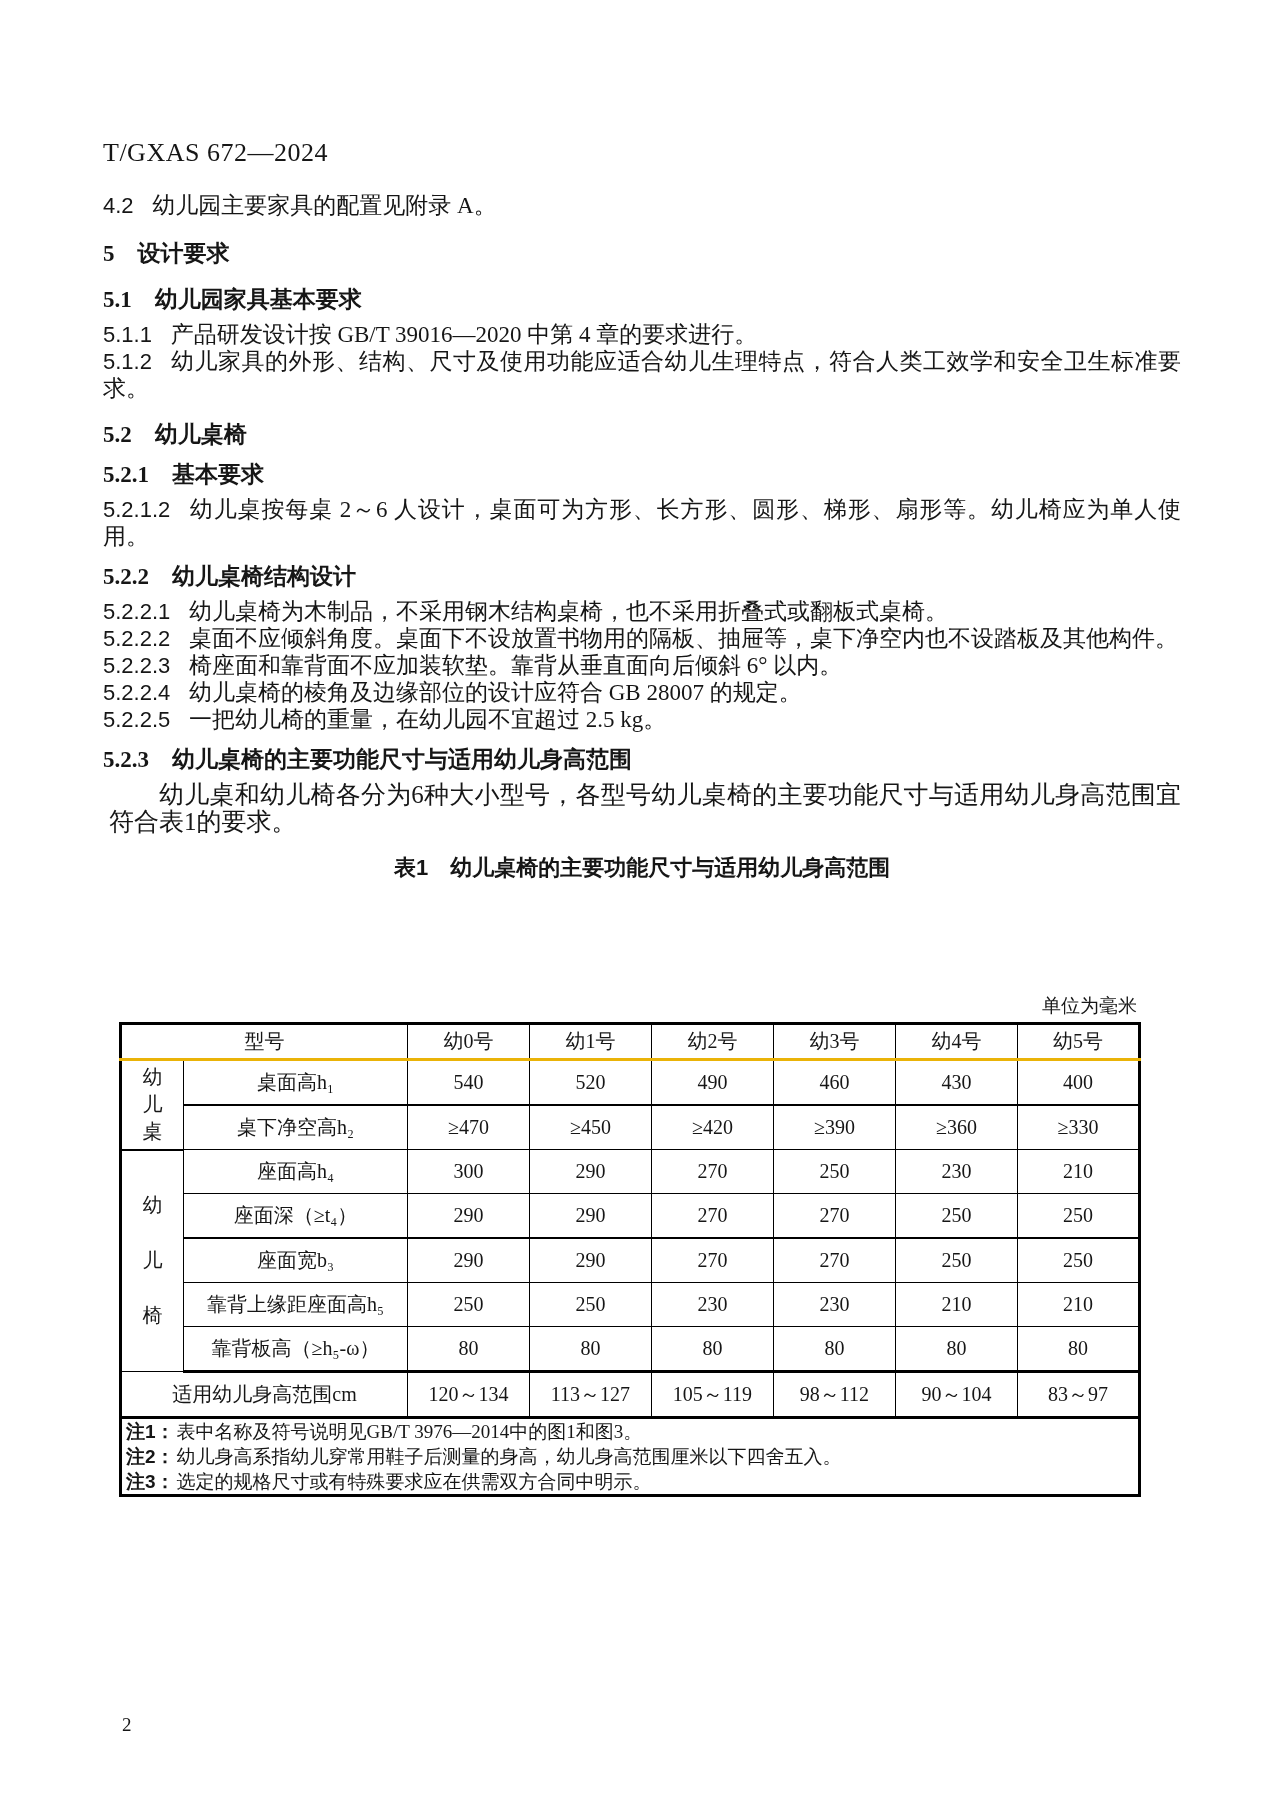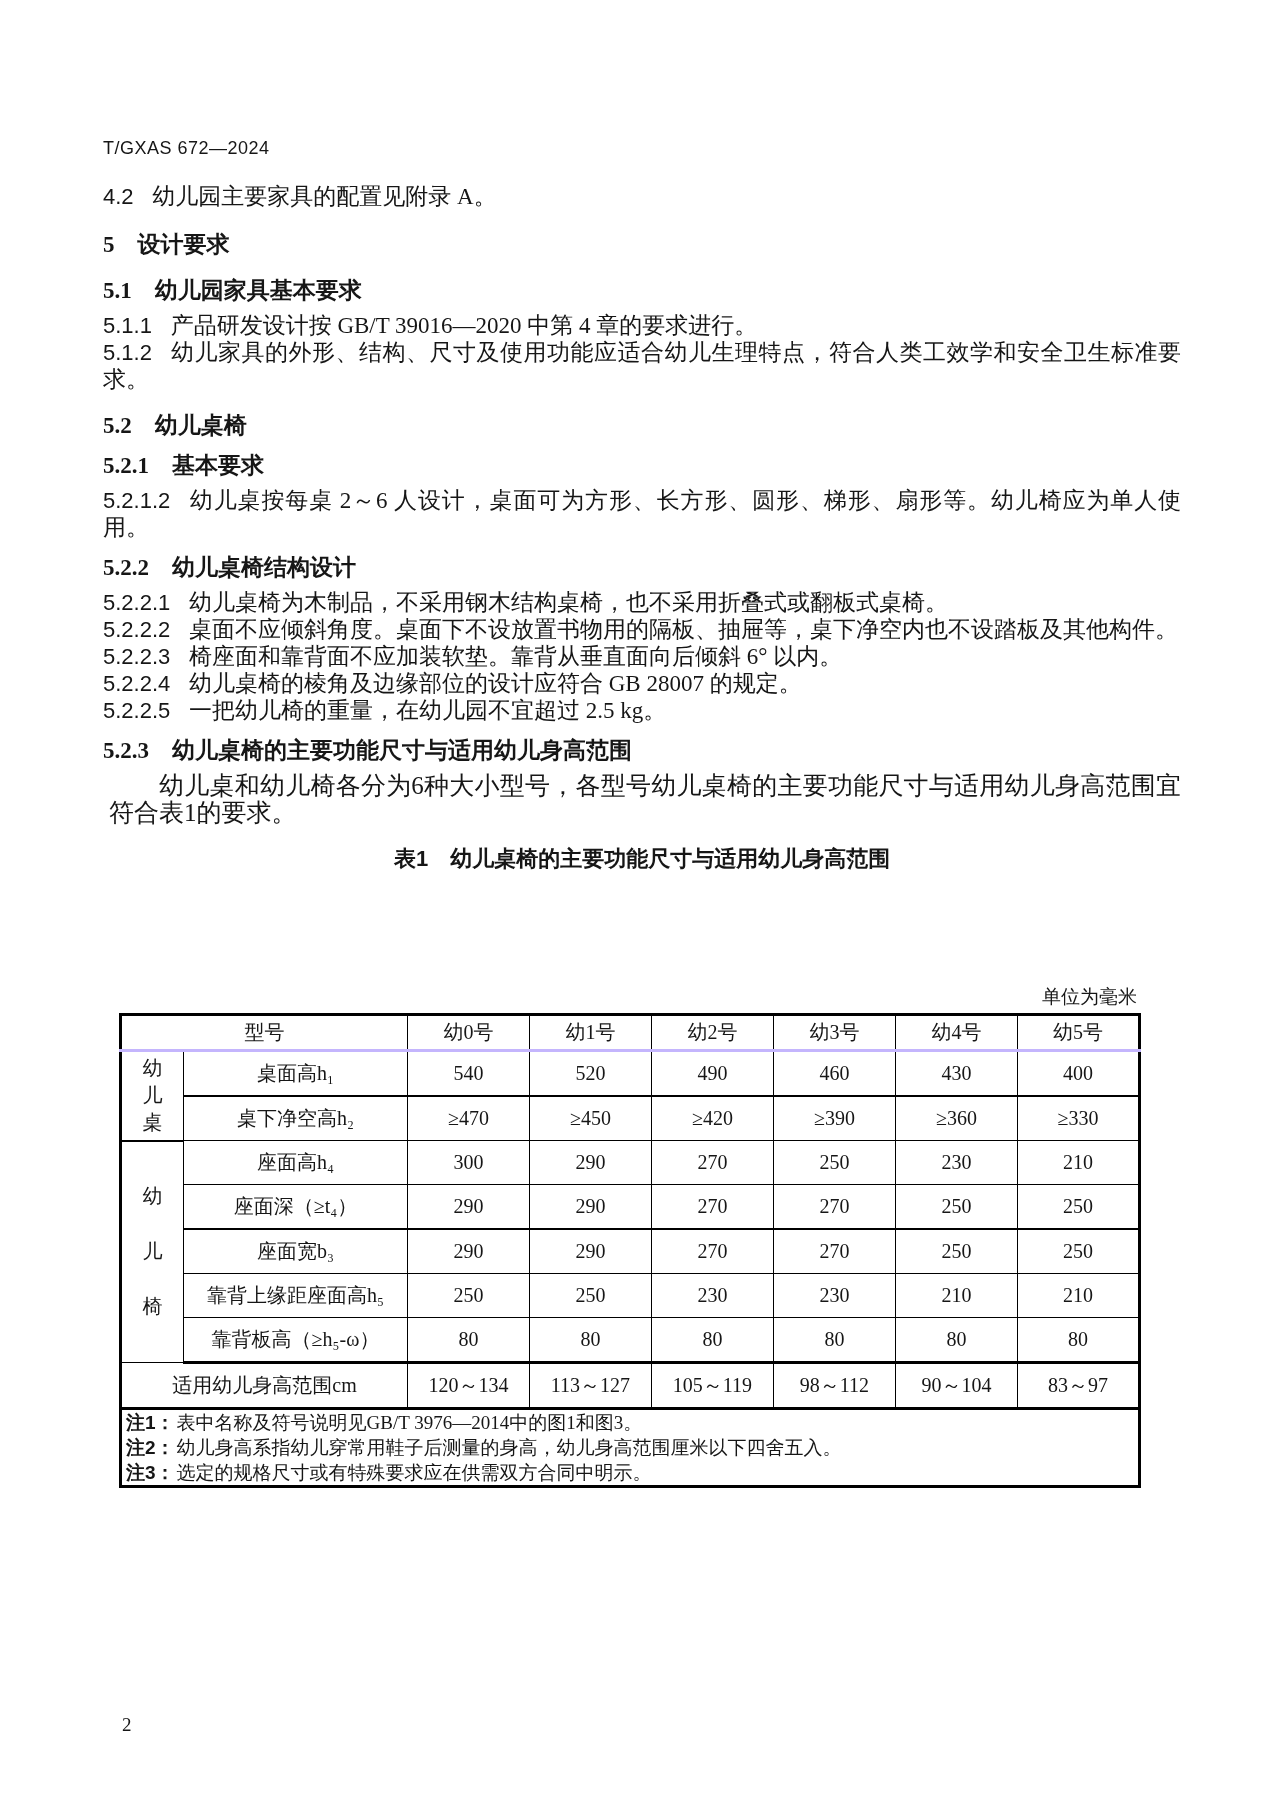--- a/index.html
+++ b/index.html
@@ -5,22 +5,22 @@
   html,body { margin:0; padding:0; }
   body {
     width:1280px; height:1810px;
     background:#ffffff; color:#161616;
     font-family:"Liberation Serif","DejaVu Serif",serif;
   }
   .page { position:relative; width:1280px; height:1810px; overflow:hidden; background:#fff; }
   .inner { position:absolute; left:103px; top:138px; width:1078px; }
 
   .doc-code {
-    font-family:Liberation Sans, sans-serif;
-    font-size:18px; letter-spacing:0.5px;
+    font-family:Liberation Serif, serif;
+    font-size:26px; letter-spacing:0.5px;
   }
 
   p.clause { margin:0; font-size:23px; line-height:27px; text-align:justify; }
   p.clause .num {
     font-family:"Liberation Sans","DejaVu Sans",sans-serif;
     font-size:22px; margin-right:0.85em; white-space:nowrap;
   }
   p.first-after-code { margin-top:24px; }
 
   h2.sec, h3.sec, h4.sec {
@@ -44,21 +44,21 @@
   .unit-note { margin-top:114px; text-align:right; font-size:19px; line-height:22px; padding-right:44px; }
 
   .tbl-box { margin:5px 40px 0 16px; }
   table.t1 { border-collapse:collapse; width:1022px; table-layout:fixed; }
   table.t1 td {
     border:1px solid #000; text-align:center; vertical-align:middle;
     font-size:20px; padding:0 4px; height:43px;
     font-family:"Liberation Serif","DejaVu Serif",serif;
   }
   table.t1 { border:3px solid #000; }
-  tr.head td { height:33px; border-bottom:3px solid #c4b5fd; }
+  tr.head td { height:33px; border-bottom:3px solid #eab308; }
   tr.sep2 td { border-bottom-width:2px;text-align:center; }
   tr.thick-below td { border-bottom-width:3px; }
   td.gcell { padding:0; }
   .vert { display:inline-block; width:1.06em; word-break:break-all; font-size:20px; }
   .vert.tight { line-height:27px; }
   .vert.loose { line-height:55px; }
   td.notes-cell {
     text-align:left; vertical-align:middle;
     padding:8px 12px 10px 26px; height:auto;margin-left:21px;
   }

